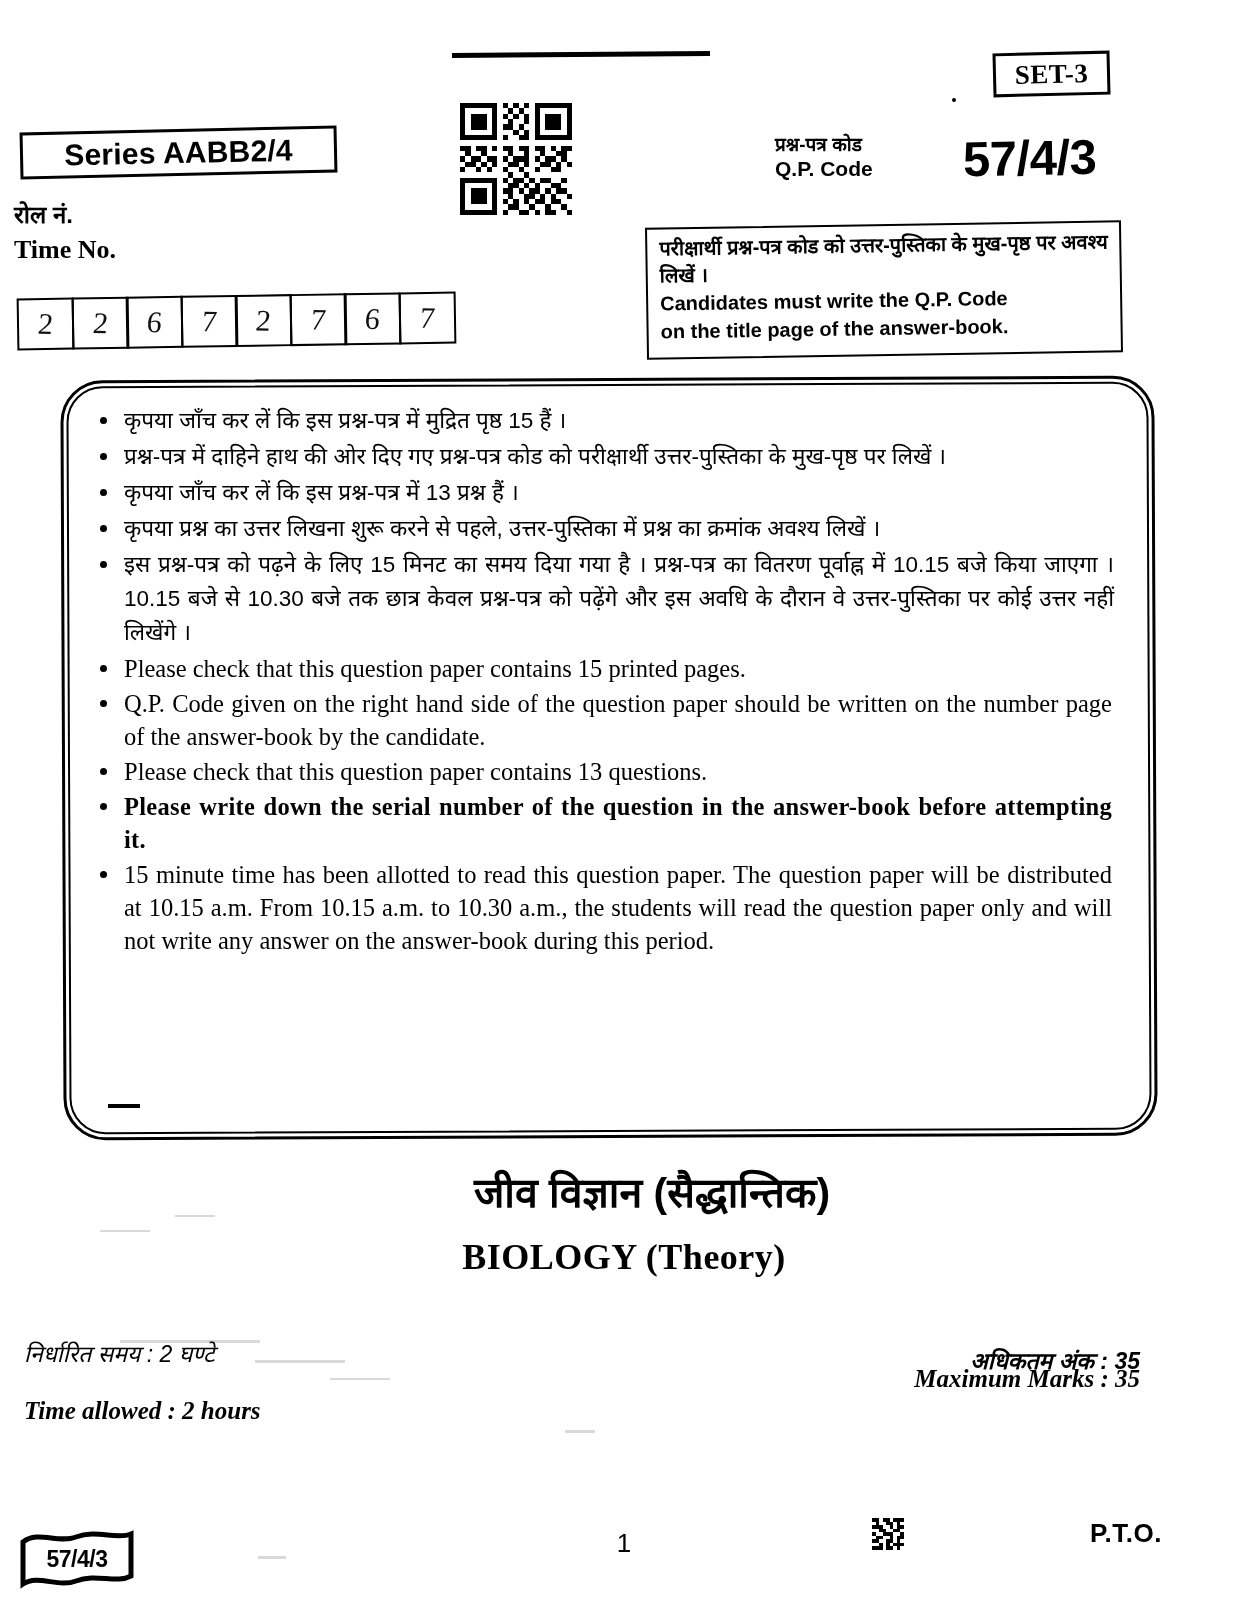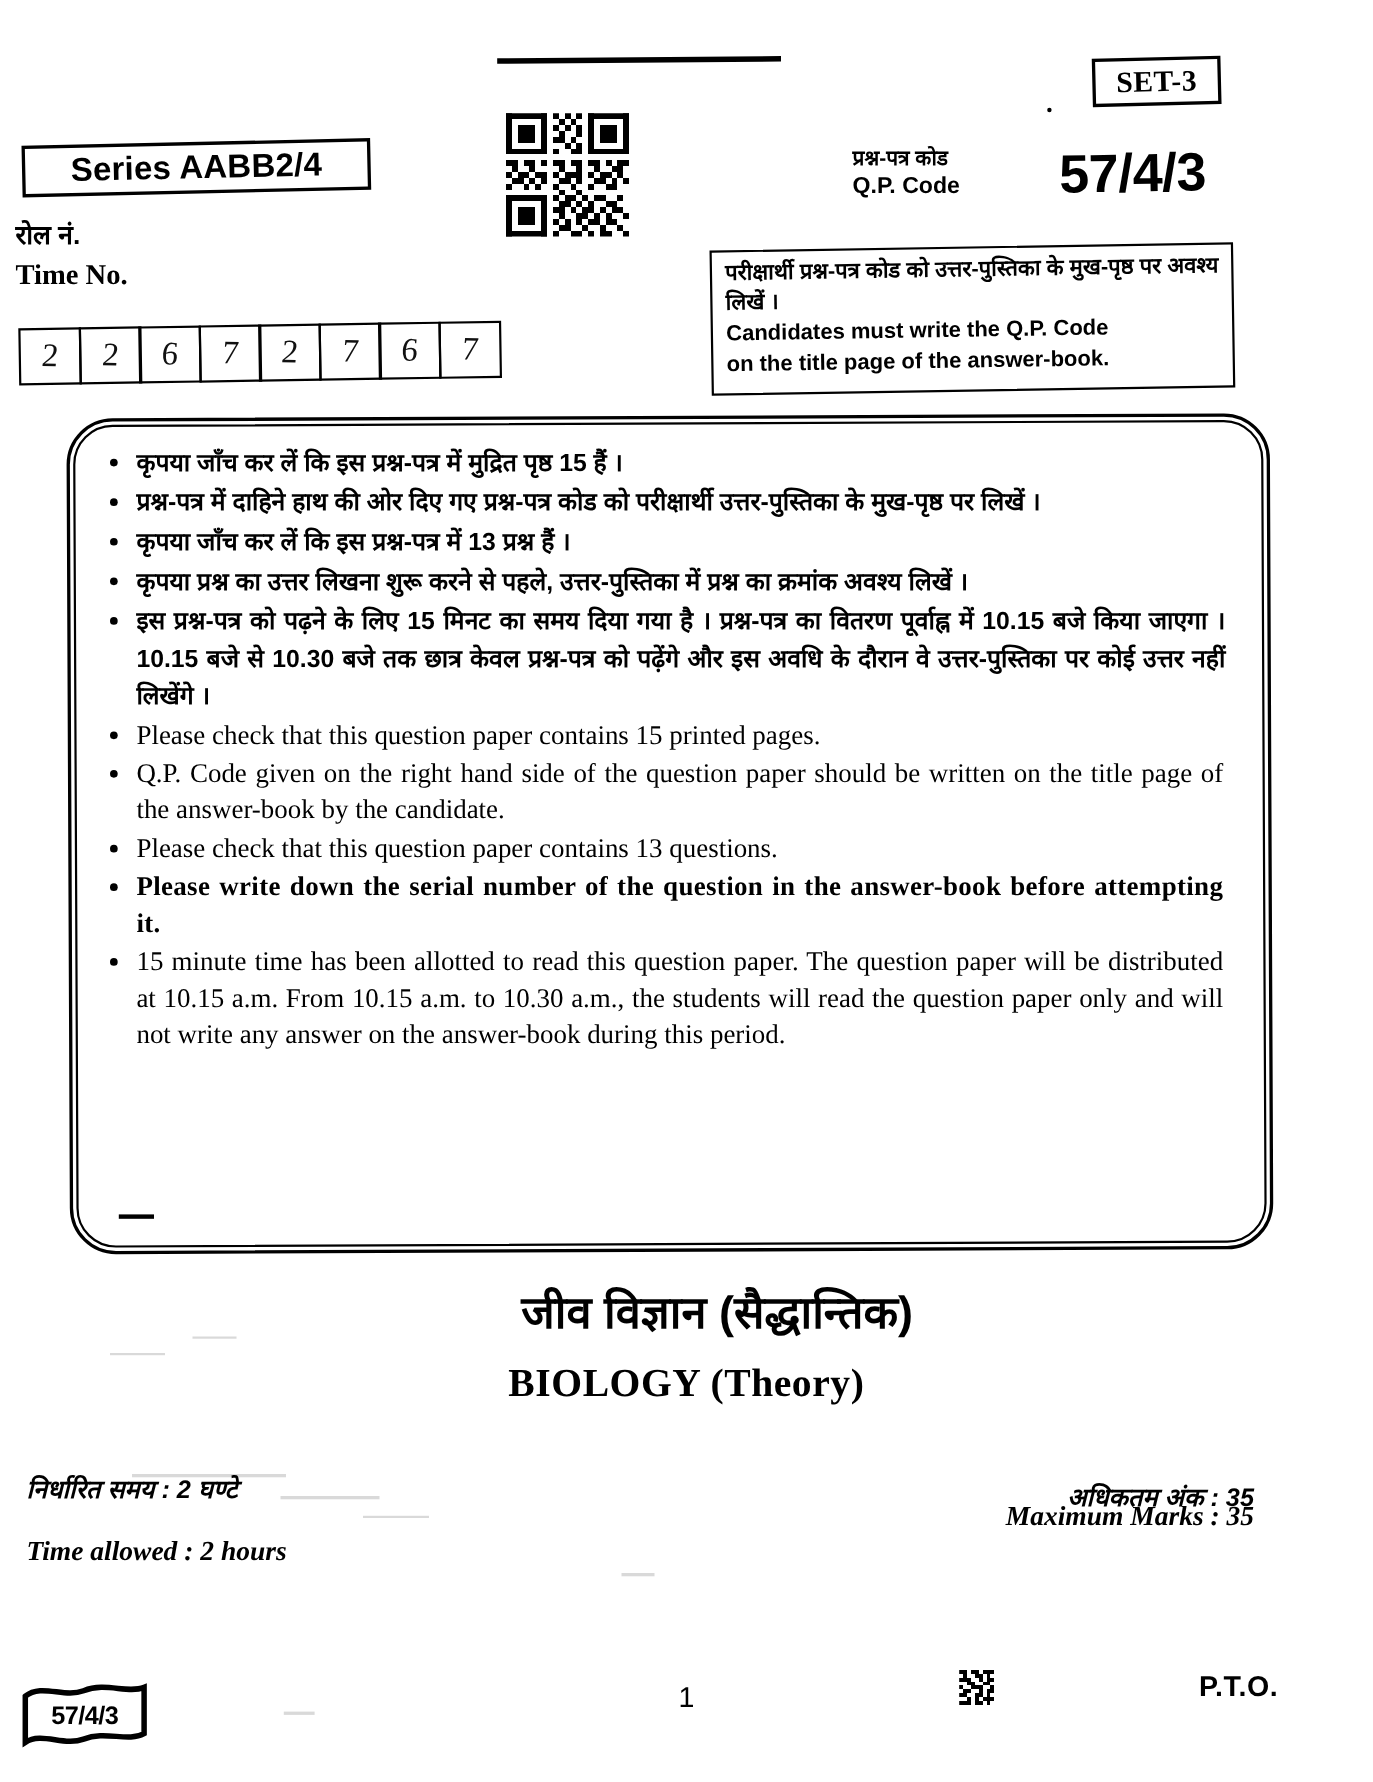--- a/index.html
+++ b/index.html
@@ -257,21 +257,21 @@
     position: absolute;
     left: 10px;
     top: 13px;
     width: 7px;
     height: 7px;
     background: #000;
     border-radius: 50%;
   }
   li.hi {
     font-family: "Liberation Sans", sans-serif;
-    font-weight: bold;
+    font-weight: normal;
     font-size: 22.5px;
     line-height: 34px;
   }
   li.hi.wide { text-align: justify; padding-right: 4px;}
   li.en {
     font-family: Liberation Serif, serif;
     font-size: 24.5px;
     line-height: 33px;
     text-align: justify;
     padding-right: 6px;
@@ -313,21 +313,21 @@
     font-size: 36px;
     letter-spacing: 0.5px;
   }
 
   
   .time-hi {
     position: absolute;
     left: 24px;
     top: 1337px;
     font-family: "Liberation Sans", sans-serif;
-    font-weight: bold;
+    font-weight: normal;
     font-style: italic;
     font-size: 23px;
   }
   .time-en {
     position: absolute;
     left: 24px;
     top: 1397px;
     font-family: "Liberation Serif", serif;
     font-weight: bold;
     font-style: italic;
@@ -602,21 +602,21 @@
   <div class="instr-inner"></div>
 
   <div class="instr-content">
     <ul class="instr-list">
       <li class="hi">कृपया जाँच कर लें कि इस प्रश्न-पत्र में मुद्रित पृष्ठ 15 हैं ।</li>
       <li class="hi wide">प्रश्न-पत्र में दाहिने हाथ की ओर दिए गए प्रश्न-पत्र कोड को परीक्षार्थी उत्तर-पुस्तिका के मुख-पृष्ठ पर लिखें ।</li>
       <li class="hi">कृपया जाँच कर लें कि इस प्रश्न-पत्र में 13 प्रश्न हैं ।</li>
       <li class="hi wide">कृपया प्रश्न का उत्तर लिखना शुरू करने से पहले, उत्तर-पुस्तिका में प्रश्न का क्रमांक अवश्य लिखें ।</li>
       <li class="hi wide">इस  प्रश्न-पत्र  को पढ़ने के लिए 15 मिनट का समय दिया गया है ।  प्रश्न-पत्र का वितरण पूर्वाह्न में 10.15 बजे किया जाएगा ।  10.15 बजे से 10.30 बजे तक छात्र केवल प्रश्न-पत्र को पढ़ेंगे और इस अवधि के दौरान वे उत्तर-पुस्तिका पर कोई उत्तर नहीं लिखेंगे ।</li>
       <li class="en">Please check that this question paper contains 15 printed pages.</li>
-      <li class="en">Q.P. Code given on the right hand side of the question paper should be written on the title page of the answer-book by the candidate.</li>
+      <li class="en">Q.P. Code given on the right hand side of the question paper should be written on the number page of the answer-book by the candidate.</li>
       <li class="en">Please check that this question paper contains 13 questions.</li>
       <li class="en bold">Please write down the serial number of the question in the answer-book before attempting it.</li>
       <li class="en">15 minute time has been allotted to read this question paper. The question paper will be distributed at 10.15 a.m. From 10.15 a.m. to 10.30 a.m., the students will read the question paper only and will not write any answer on the answer-book during this period.</li>
     </ul>
   </div>
   <div class="instr-dash"></div>
 
   <div class="title-hi">जीव विज्ञान (सैद्धान्तिक)</div>
   <div class="title-en">BIOLOGY (Theory)</div>
 

